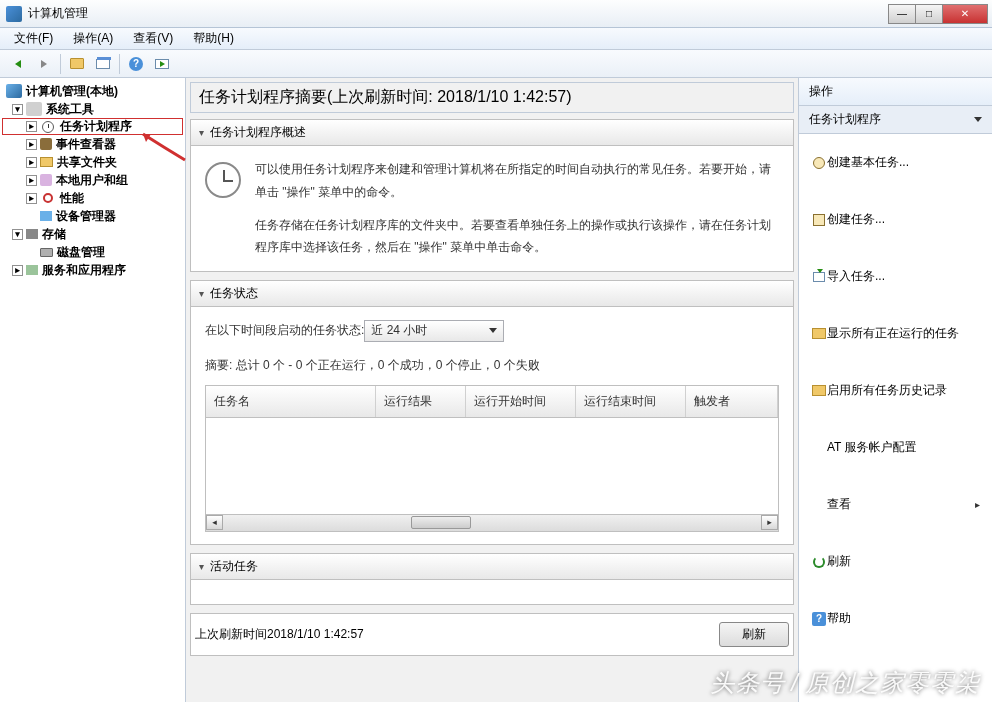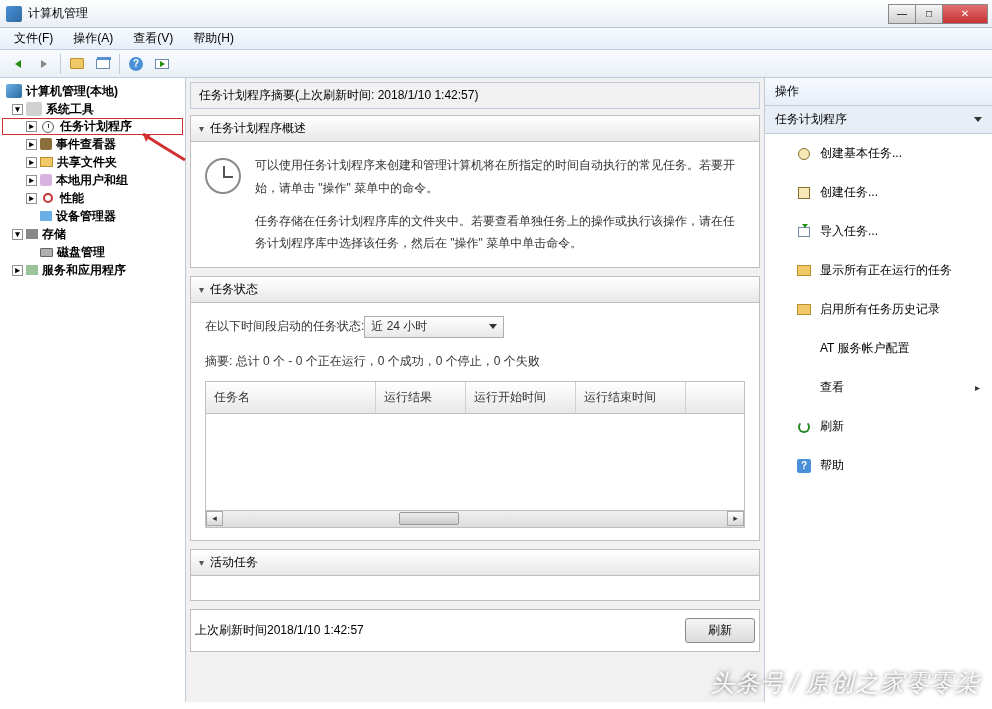--- a/index.html
+++ b/index.html
@@ -43,21 +43,21 @@
 .ti-perf { border:2px solid #c83232;border-radius:50%;width:10px;height:10px; }
 .ti-dev { background:#6ab0e8;width:12px;height:10px; }
 .ti-store { background:#888;width:12px;height:10px; }
 .ti-disk { background:#b0b0b0;border:1px solid #666;width:13px;height:9px;border-radius:1px; }
 .ti-serv { background:#9bc49b;width:12px;height:10px; }
 .tree-highlighted { border: 1px solid #d03030; padding-left: 3px; height: 17px; }
 
 .arrow-annotation { position: absolute; left: 135px; top: 128px; pointer-events: none; }
 
 .center-panel { flex: 1; background: #f1f1f1; padding: 4px; overflow: hidden; display: flex; flex-direction: column; }
-.center-header { background: #f1f1f1; border: 1px solid #c0cbd9; padding: 4px 8px; font-size: 12px; margin-bottom: 6px; }
+.center-header { background: #f1f1f1; border: 1px solid #c0cbd9; padding: 4px 8px; font-size: 16px; margin-bottom: 6px; }
 .center-body { flex:1; overflow:hidden; display:flex; flex-direction:column; gap:8px; }
 .section-box { border: 1px solid #bfbfbf; background: #fff; }
 .section-title { background: linear-gradient(to bottom,#fff,#e8e8e8); border-bottom: 1px solid #bfbfbf; padding: 4px 8px; font-size: 12px; display:flex; align-items:center; }
 .section-title .chev { margin-right: 6px; font-size:10px; color:#555; }
 .section-content { padding: 12px 14px; font-size: 12px; line-height: 1.9; color: #333; }
 .overview-flex { display:flex; gap:14px; }
 .overview-icon { width:36px;height:36px;border:2px solid #8a8a8a;border-radius:50%;position:relative;flex-shrink:0;margin-top:4px; }
 .overview-icon::after{content:'';position:absolute;left:16px;top:6px;width:2px;height:12px;background:#555;}
 .overview-icon::before{content:'';position:absolute;left:16px;top:16px;width:10px;height:2px;background:#555;}
 
@@ -70,25 +70,25 @@
 .task-table-head div { padding:4px 8px; border-right:1px solid #d0d0d0; font-size:12px; }
 .task-table-body { height:96px; background:#fff; }
 .hscroll { height:17px; background:linear-gradient(to bottom,#f0f0f0,#dcdcdc); border-top:1px solid #bfbfbf; display:flex; align-items:center; }
 .hscroll-btn{width:17px;height:15px;background:linear-gradient(to bottom,#fff,#d8d8d8);border:1px solid #aaa;display:flex;align-items:center;justify-content:center;font-size:9px;}
 .hscroll-track{flex:1;position:relative;height:15px;}
 .hscroll-thumb{position:absolute;left:35%;width:60px;height:13px;top:1px;background:linear-gradient(to bottom,#eee,#ccc);border:1px solid #999;border-radius:2px;}
 
 .footer-row { display:flex; justify-content:space-between; align-items:center; padding:8px 4px; background:#fff; border:1px solid #bfbfbf; }
 .refresh-btn { padding:3px 22px; border:1px solid #888; background:linear-gradient(to bottom,#f5f5f5,#dcdcdc); border-radius:3px; cursor:default; }
 
-.actions-panel { width: 228px; border-left: 1px solid #c0cbd9; background: #fff; display:flex; flex-direction:column; }
+.actions-panel { width: 194px; border-left: 1px solid #c0cbd9; background: #fff; display:flex; flex-direction:column; }
 .actions-header { background:linear-gradient(to bottom,#f7fafe,#e5eef9); border-bottom:1px solid #c0cbd9; padding:5px 10px; font-size:12px; }
 .actions-subheader { background:#e8eef6; padding:5px 10px; border-bottom:1px solid #c0cbd9; display:flex; justify-content:space-between; align-items:center; }
 .actions-subheader .caret2{ width:0;height:0;border-left:4px solid transparent;border-right:4px solid transparent;border-top:5px solid #333; }
-.action-item { display:flex; align-items:center; padding:11px 12px; gap:8px; cursor:default;margin-left:19px; }
+.action-item { display:flex; align-items:center; padding:20px 12px; cursor:default; }
 .ai-icon { width:16px; height:16px; display:flex; align-items:center; justify-content:center; flex-shrink:0; }
 .ai-clock{border:1px solid #8a7030;border-radius:50%;width:12px;height:12px;background:#f8e8b8;}
 .ai-task{width:12px;height:12px;background:#f8e8b8;border:1px solid #8a7030;}
 .ai-import{width:12px;height:10px;background:#fff;border:1px solid #6b8cac;position:relative;}
 .ai-import::after{content:'';position:absolute;top:-4px;left:3px;width:0;height:0;border-left:3px solid transparent;border-right:3px solid transparent;border-top:4px solid #268e12;}
 .ai-folder{width:14px;height:11px;background:#f0c868;border:1px solid #b89030;}
 .ai-refresh{width:12px;height:12px;border:2px solid #2a8a2a;border-radius:50%;border-top-color:transparent;}
 .ai-help{width:14px;height:14px;border-radius:2px;background:#4a90d9;color:#fff;font-size:10px;line-height:14px;text-align:center;font-weight:bold;}
 .ai-arrow{margin-left:auto;font-size:10px;color:#333;}
 
@@ -241,20 +241,21 @@
               <span class="caret"></span>
             </div>
           </div>
           <div>摘要: 总计 0 个 - 0 个正在运行，0 个成功，0 个停止，0 个失败</div>
           <div class="task-table">
             <div class="task-table-head">
               <div style="width:170px">任务名</div>
               <div style="width:90px">运行结果</div>
               <div style="width:110px">运行开始时间</div>
               <div style="width:110px">运行结束时间</div>
+              <div style="flex:1">触发者</div>
             </div>
             <div class="task-table-body"></div>
             <div class="hscroll">
               <div class="hscroll-btn">◂</div>
               <div class="hscroll-track">
                   <div class="hscroll-thumb"></div>
                 </div>
               <div class="hscroll-btn">▸</div>
             </div>
           </div>

